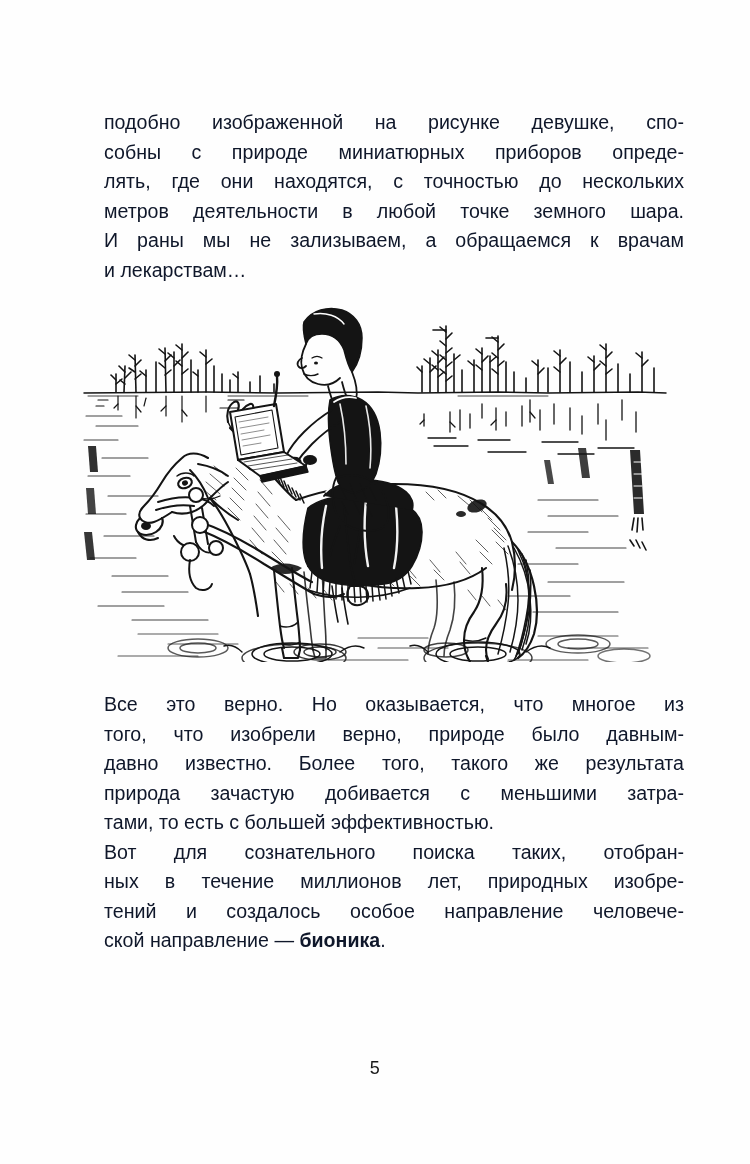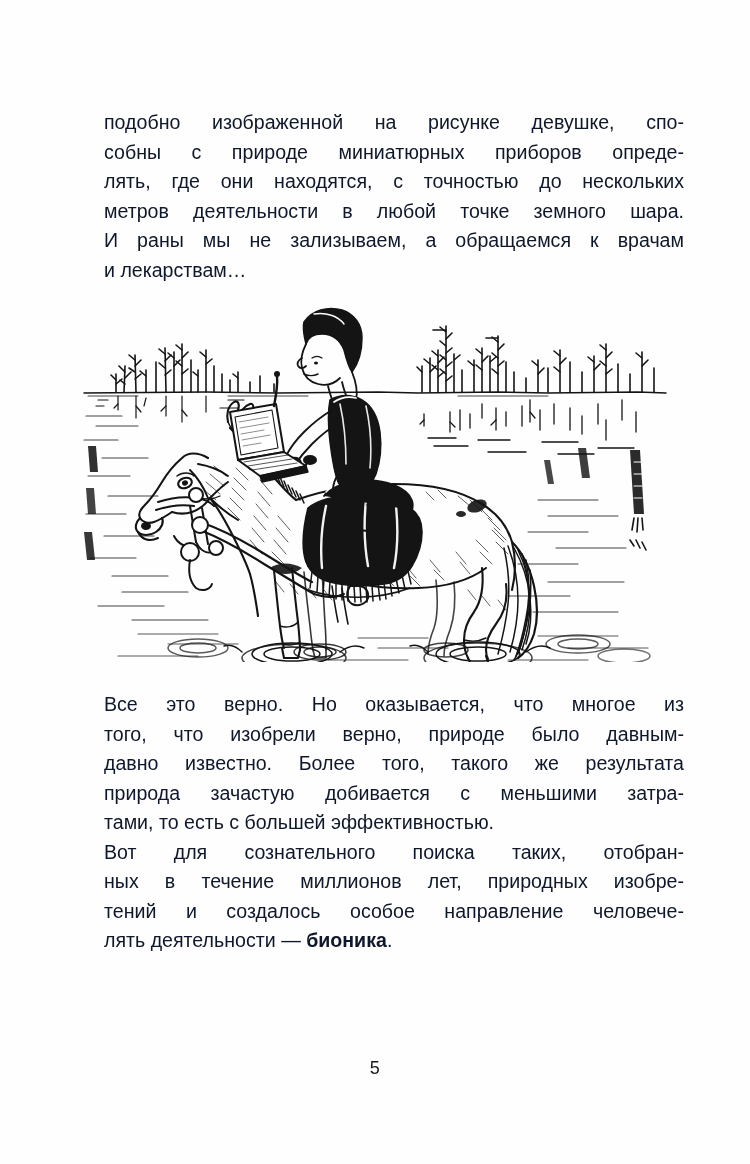--- a/index.html
+++ b/index.html
@@ -682,21 +682,21 @@
       <span class="para-line justify">того, что изобрели верно, природе было давным-</span>
       <span class="para-line justify">давно известно. Более того, такого же результата</span>
       <span class="para-line justify">природа зачастую добивается с меньшими затра-</span>
       <span class="para-line last">тами, то есть с большей эффективностью.</span>
     </p>
 
     <p>
       <span class="para-line justify">Вот для сознательного поиска таких, отобран-</span>
       <span class="para-line justify">ных в течение миллионов лет, природных изобре-</span>
       <span class="para-line justify">тений и создалось особое направление человече-</span>
-      <span class="para-line last"><span>лять деятельности — </span><b class="bio">бионика</b><span>.</span></span>
+      <span class="para-line last"><span>ской направление — </span><b class="bio">бионика</b><span>.</span></span>
     </p>
 
 
   </div>
 
   <div class="folio">5</div>
 
 </div>
 
 </body></html>

